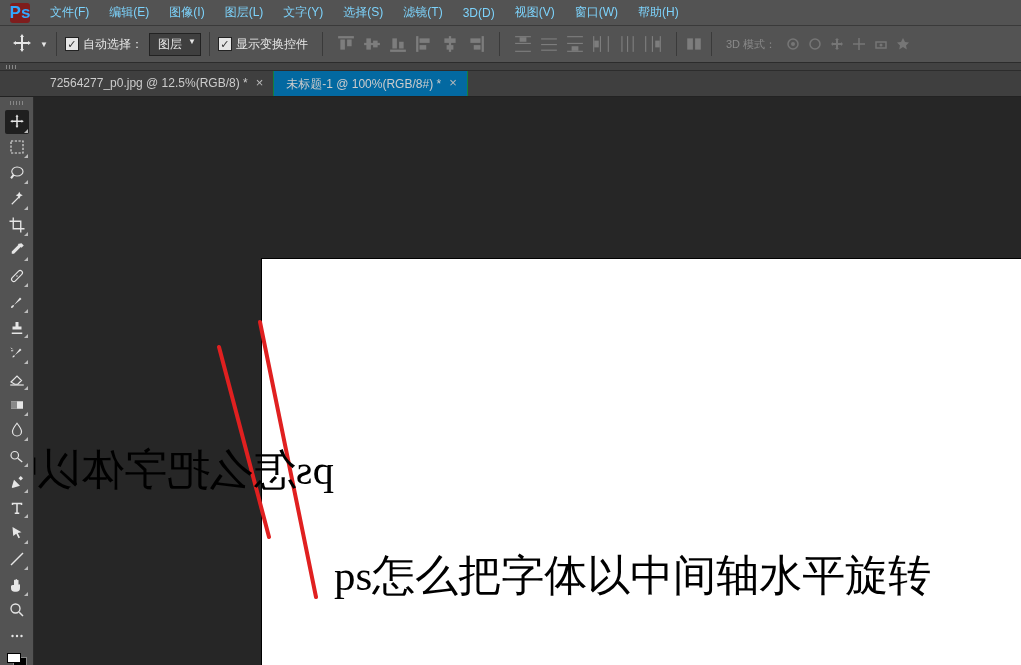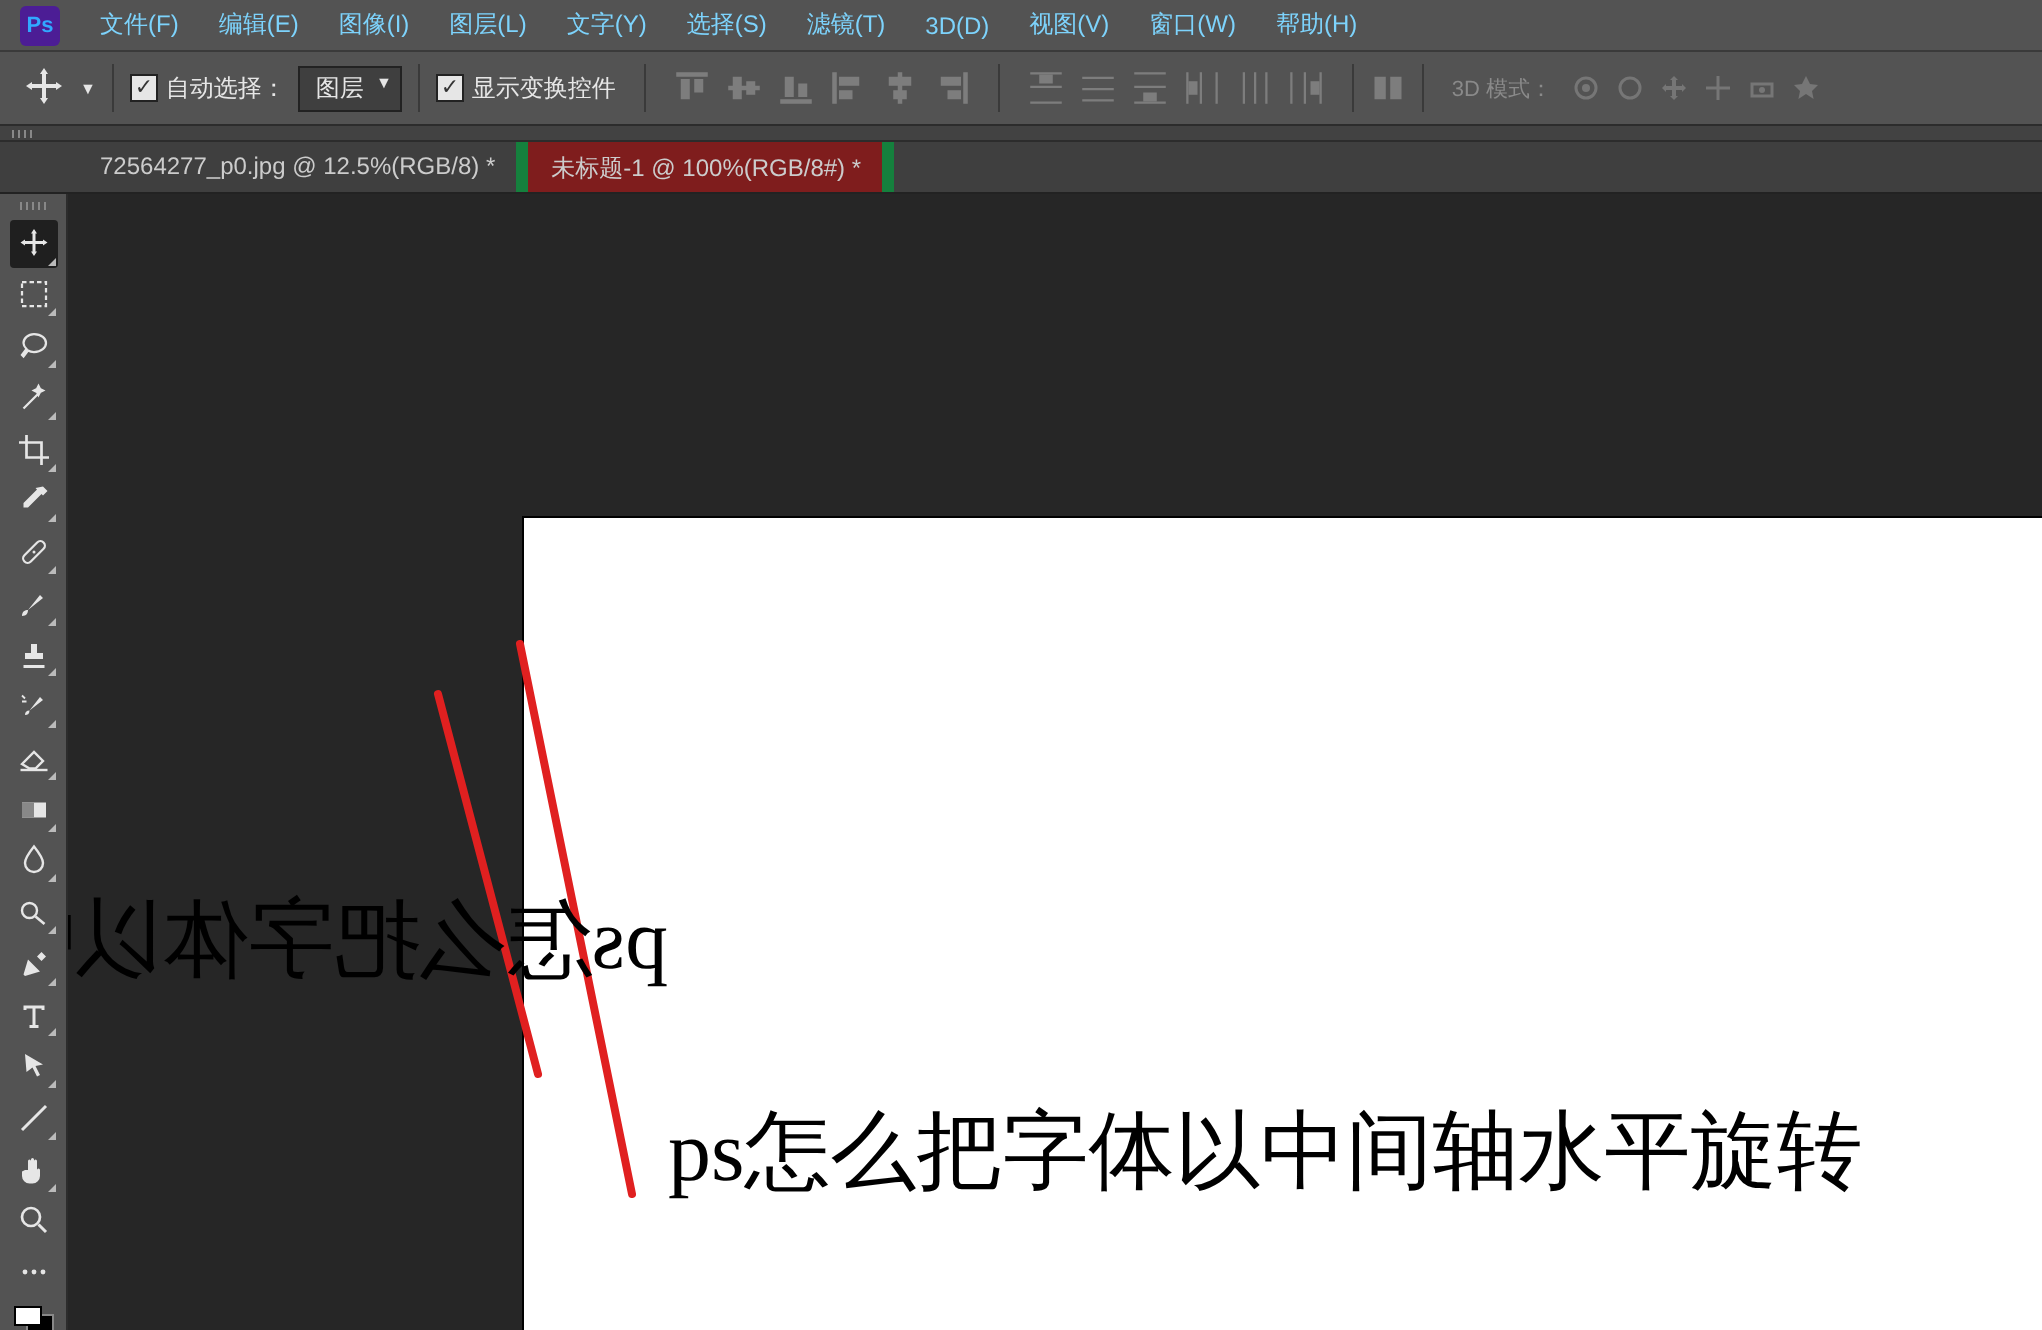--- a/index.html
+++ b/index.html
@@ -18,24 +18,24 @@
   .menu-bar {
     height: 26px;
     background: #535353;
     display: flex;
     align-items: center;
     padding-left: 4px;
     border-bottom: 1px solid #3a3a3a;
   }
   .ps-logo {
     width: 20px; height: 20px;
-    background: #4c1d95;
+    background: #7f1d1d;
     color: #31a8ff;
     border-radius: 3px;
-    font-size: 11px;
+    font-size: 17px;
     font-weight: bold;
     display: flex; align-items: center; justify-content: center;
     margin: 0 10px 0 6px;
   }
   .menu-item {
     padding: 4px 10px;
     color: #7dd3fc;
     font-size: 12px;
     cursor: default;
   }
@@ -120,26 +120,25 @@
     align-items: stretch;
     padding-left: 38px;
     border-bottom: 1px solid #222;
   }
   .doc-tab {
     padding: 5px 10px 5px 12px;
     font-size: 12px;
     color: #ccc;
     display: flex; 
     gap: 8px;
-    border-right: 6px solid #15803d;
+    border-right: 1px solid #15803d;
     background: #3f3f3f;
-    flex-direction: column;
   }
   .doc-tab.active {
-    background: #7f1d1d;
+    background: #0369a1;
   }
   .close-x {
     font-size: 13px;
     color: #bbb;
     line-height: 1;
   }
 
   
   .main {
     position: absolute;

